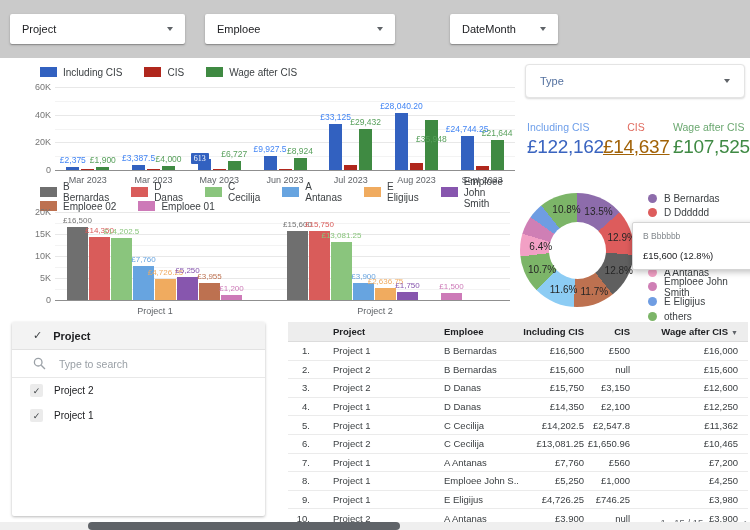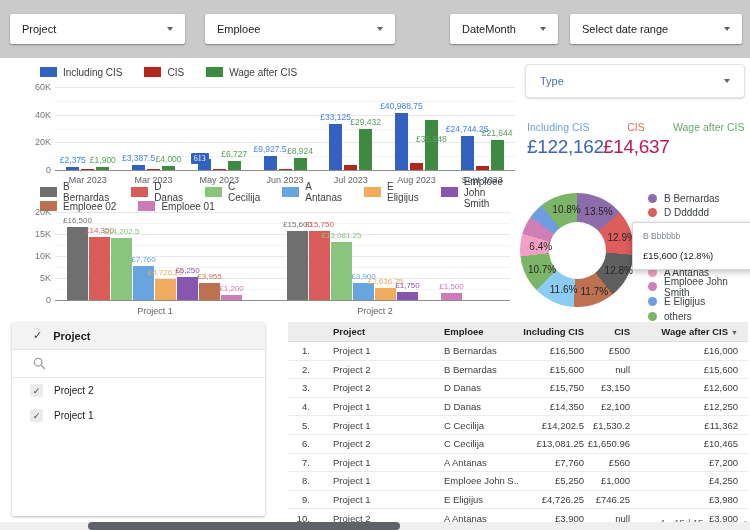--- a/index.html
+++ b/index.html
@@ -86,24 +86,20 @@
     <div class="dd" style="left:10px;width:175px;">
       <span>Project</span>
       <span class="caret"></span>
     </div>
     <div class="dd" style="left:205px;width:190px;">
       <span>Emploee</span>
       <span class="caret"></span>
     </div>
     <div class="dd" style="left:450px;width:108px;">
       <span>DateMonth</span>
-      <span class="caret"></span>
-    </div>
-    <div class="dd" style="left:570px;width:172px;">
-      <span>Select date range</span>
       <span class="caret"></span>
     </div>
   </div>
 
   <div id="chart1">
       <div class="legend" style="left: 40px; top: 66px; width: 480px; height: 12px;">
         <div class="litem">
           <div class="swatch" style="background: rgb(50, 97, 192);"></div>
           <div>Including CIS</div>
         </div>
@@ -152,21 +148,21 @@
       <div class="bar" style="left: 293.5px; top: 157.655px; width: 13px; height: 12.3449px; background: rgb(63, 138, 66);"></div>
       <div class="blabel" style="left: 270px; top: 145.655px; width: 60px; color: rgb(88, 160, 92);">£8,924</div>
       <div class="xlab" style="left: 320.714px; top: 175px; width: 60px;">Jul 2023</div>
       <div class="bar" style="left: 329.214px; top: 124.177px; width: 13px; height: 45.8229px; background: rgb(50, 97, 192);"></div>
       <div class="blabel" style="left: 305.714px; top: 112.177px; width: 60px; color: rgb(66, 133, 244);">£33,125</div>
       <div class="bar" style="left: 344.214px; top: 164.891px; width: 13px; height: 5.10865px; background: rgb(176, 39, 29);"></div>
       <div class="bar" style="left: 359.214px; top: 129.286px; width: 13px; height: 40.7143px; background: rgb(63, 138, 66);"></div>
       <div class="blabel" style="left: 335.714px; top: 117.286px; width: 60px; color: rgb(88, 160, 92);">£29,432</div>
       <div class="xlab" style="left: 386.429px; top: 175px; width: 60px;">Aug 2023</div>
       <div class="bar" style="left: 394.929px; top: 113.299px; width: 13px; height: 56.7011px; background: rgb(50, 97, 192);"></div>
-      <div class="blabel" style="left: 371.429px; top: 101.299px; width: 60px; color: rgb(66, 133, 244);">£40,988.75</div>
+      <div class="blabel" style="left: 371.429px; top: 101.299px; width: 60px; color: rgb(66, 133, 244);">£28,040.20</div>
       <div class="bar" style="left: 409.929px; top: 163.027px; width: 13px; height: 6.97304px; background: rgb(176, 39, 29);"></div>
       <div class="bar" style="left: 424.929px; top: 120.272px; width: 13px; height: 49.7281px; background: rgb(63, 138, 66);"></div>
       <div class="blabel" style="left: 401.429px; top: 108.272px; width: 60px; color: rgb(88, 160, 92); margin-top: 26px;">£35,948</div>
       <div class="xlab" style="left: 452.143px; top: 175px; width: 60px;">Sept 2023</div>
       <div class="bar" style="left: 460.643px; top: 135.77px; width: 13px; height: 34.2295px; background: rgb(50, 97, 192);"></div>
       <div class="blabel" style="left: 437.143px; top: 123.77px; width: 60px; color: rgb(66, 133, 244);">£24,744.25</div>
       <div class="bar" style="left: 475.643px; top: 165.711px; width: 13px; height: 4.28868px; background: rgb(176, 39, 29);"></div>
       <div class="bar" style="left: 490.643px; top: 140.059px; width: 13px; height: 29.9409px; background: rgb(63, 138, 66);"></div>
       <div class="blabel" style="left: 467.143px; top: 128.059px; width: 60px; color: rgb(88, 160, 92);">£21,644</div>
     </div>
@@ -307,41 +303,43 @@
     <span>Type</span>
     <span class="caret"></span>
   </div>
 
   <div class="sc" style="left:527px;width:82px;">
     <div class="lbl" style="color: rgb(109, 158, 234);">Including CIS</div>
     <div class="val" style="color: rgb(58, 100, 192);">£122,162</div>
   </div>
   <div class="sc" style="left:603px;width:66px;text-align:center;">
     <div class="lbl" style="color: rgb(224, 107, 95);">CIS</div>
-    <div class="val" style="color: #be185d;">£14,637</div>
+    <div class="val" style="color: #a16207; text-decoration: underline;">£14,637</div>
   </div>
   <div class="sc" style="left:673px;width:78px;">
     <div class="lbl" style="color: rgb(107, 168, 112);">Wage after CIS</div>
+    <div class="val" style="color: rgb(63, 138, 68);">£107,525</div>
   </div>
 
   <div class="tooltip">
     <div class="tt-title">B Bbbbbb</div>
     <div class="tt-val">£15,600 (12.8%)</div>
   </div>
 
   <div class="fcard">
     <div class="fhead">
       <span class="chk">✓</span>
       <span>Project</span>
     </div>
     <div class="fsearch">
       <svg width="13" height="13" viewBox="0 0 13 13">
         <circle cx="5.2" cy="5.2" r="3.8" fill="none" stroke="#9aa0a6" stroke-width="1.3"></circle>
         <line x1="8.2" y1="8.2" x2="12" y2="12" stroke="#9aa0a6" stroke-width="1.3"></line>
       </svg>
+      <input type="text" placeholder="Type to search" style="">
     </div>
     <div id="filterItems">
         <div class="fitem">
           <div class="cbox">✓</div>
           <div>Project 2</div>
         </div>
         <div class="fitem">
           <div class="cbox">✓</div>
           <div>Project 1</div>
         </div>
@@ -387,21 +385,21 @@
         <div class="cell c2">D Danas</div>
         <div class="cell c3">£14,350</div>
         <div class="cell c4">£2,100</div>
         <div class="cell c5">£12,250</div>
       </div>
       <div class="trow">
         <div class="cell c0">5.</div>
         <div class="cell c1">Project 1</div>
         <div class="cell c2">C Cecilija</div>
         <div class="cell c3">£14,202.5</div>
-        <div class="cell c4">£1,530.2</div>
+        <div class="cell c4">£2,547.8</div>
         <div class="cell c5">£11,362</div>
       </div>
       <div class="trow">
         <div class="cell c0">6.</div>
         <div class="cell c1">Project 2</div>
         <div class="cell c2">C Cecilija</div>
         <div class="cell c3">£13,081.25</div>
         <div class="cell c4">£1,650.96</div>
         <div class="cell c5">£10,465</div>
       </div>

